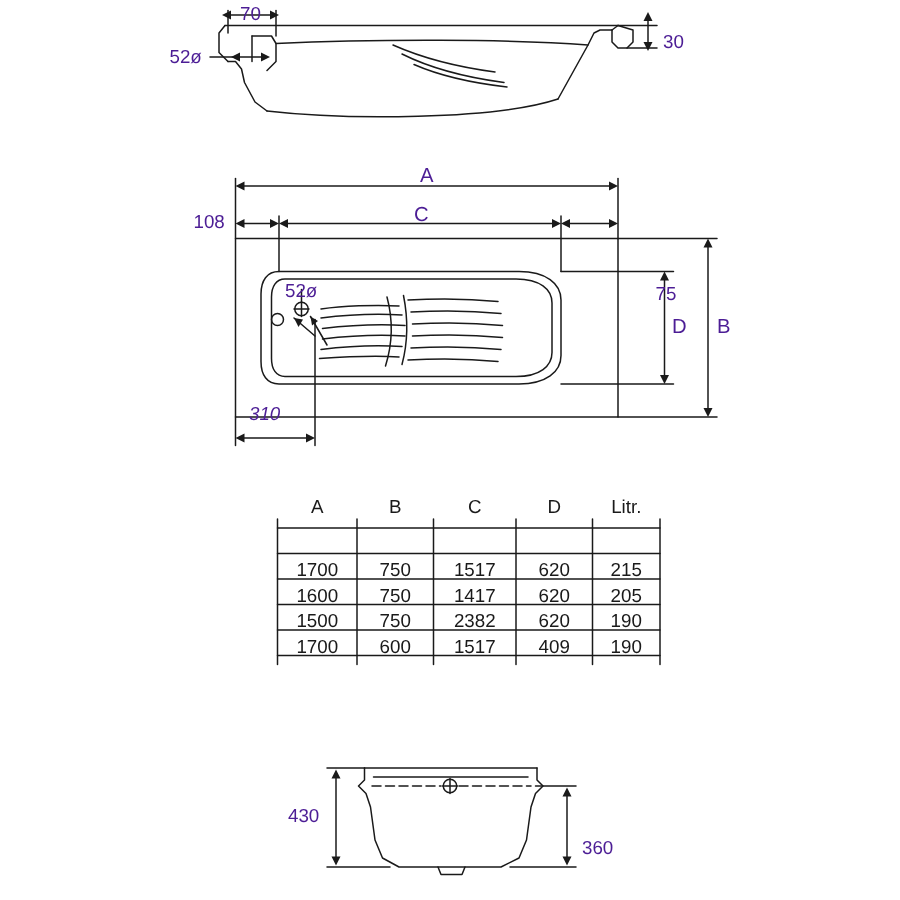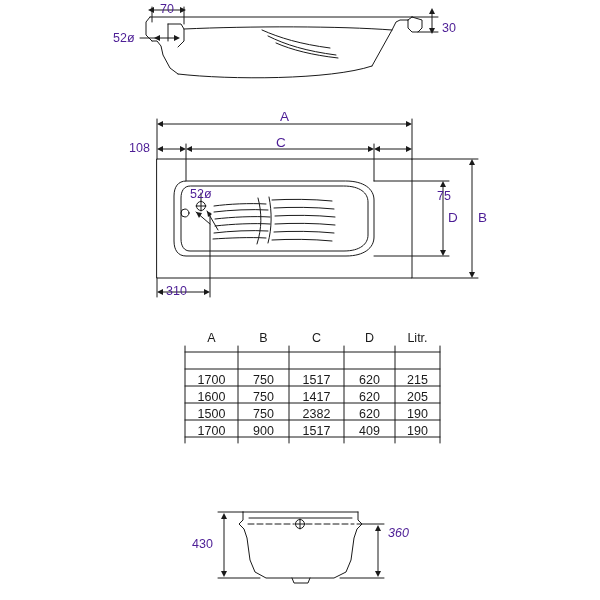--- a/index.html
+++ b/index.html
@@ -206,25 +206,25 @@
   <div class="lbl" style="left:129px; top:142px;">108</div>
 
   <div class="lbl" style="left:437px; top:142px;margin-top:48px;">75</div>
 
   <div class="lbl big" style="left:478px; top:211px;">B</div>
 
   <div class="lbl big" style="left:448px; top:211px;">D</div>
 
   <div class="lbl" style="left:190px; top:188px;">52ø</div>
 
-  <div class="lbl" style="left:166px; top:285px;">310</div>
+  <div class="lbl" style="left:166px; top:270px;font-style:italic;">310</div>
 
   <div class="lbl" style="left:192px; top:538px;">430</div>
 
-  <div class="lbl" style="left:388px; top:527px;font-style:italic;">360</div>
+  <div class="lbl" style="left:388px; top:559px;">360</div>
 
   <div id="table-text">
       <div class="tblcell" style="left: 181.5px; top: 332px; width: 60px;">A</div>
       <div class="tblcell" style="left: 233.5px; top: 332px; width: 60px;">B</div>
       <div class="tblcell" style="left: 286.5px; top: 332px; width: 60px;">C</div>
       <div class="tblcell" style="left: 339.5px; top: 332px; width: 60px;">D</div>
       <div class="tblcell" style="left: 387.5px; top: 332px; width: 60px;">Litr.</div>
       <div class="tblcell" style="left: 181.5px; top: 374px; width: 60px;">1700</div>
       <div class="tblcell" style="left: 233.5px; top: 374px; width: 60px;">750</div>
       <div class="tblcell" style="left: 286.5px; top: 374px; width: 60px;">1517</div>
@@ -234,19 +234,19 @@
       <div class="tblcell" style="left: 233.5px; top: 391px; width: 60px;">750</div>
       <div class="tblcell" style="left: 286.5px; top: 391px; width: 60px;">1417</div>
       <div class="tblcell" style="left: 339.5px; top: 391px; width: 60px;">620</div>
       <div class="tblcell" style="left: 387.5px; top: 391px; width: 60px;">205</div>
       <div class="tblcell" style="left: 181.5px; top: 408px; width: 60px;">1500</div>
       <div class="tblcell" style="left: 233.5px; top: 408px; width: 60px;">750</div>
       <div class="tblcell" style="left: 286.5px; top: 408px; width: 60px;">2382</div>
       <div class="tblcell" style="left: 339.5px; top: 408px; width: 60px;">620</div>
       <div class="tblcell" style="left: 387.5px; top: 408px; width: 60px;">190</div>
       <div class="tblcell" style="left: 181.5px; top: 425px; width: 60px;">1700</div>
-      <div class="tblcell" style="left: 233.5px; top: 425px; width: 60px;">900</div>
+      <div class="tblcell" style="left: 233.5px; top: 425px; width: 60px;">600</div>
       <div class="tblcell" style="left: 286.5px; top: 425px; width: 60px;">1517</div>
       <div class="tblcell" style="left: 339.5px; top: 425px; width: 60px;">409</div>
       <div class="tblcell" style="left: 387.5px; top: 425px; width: 60px;">190</div>
     </div>
 
 </div>
 
 </body></html>

